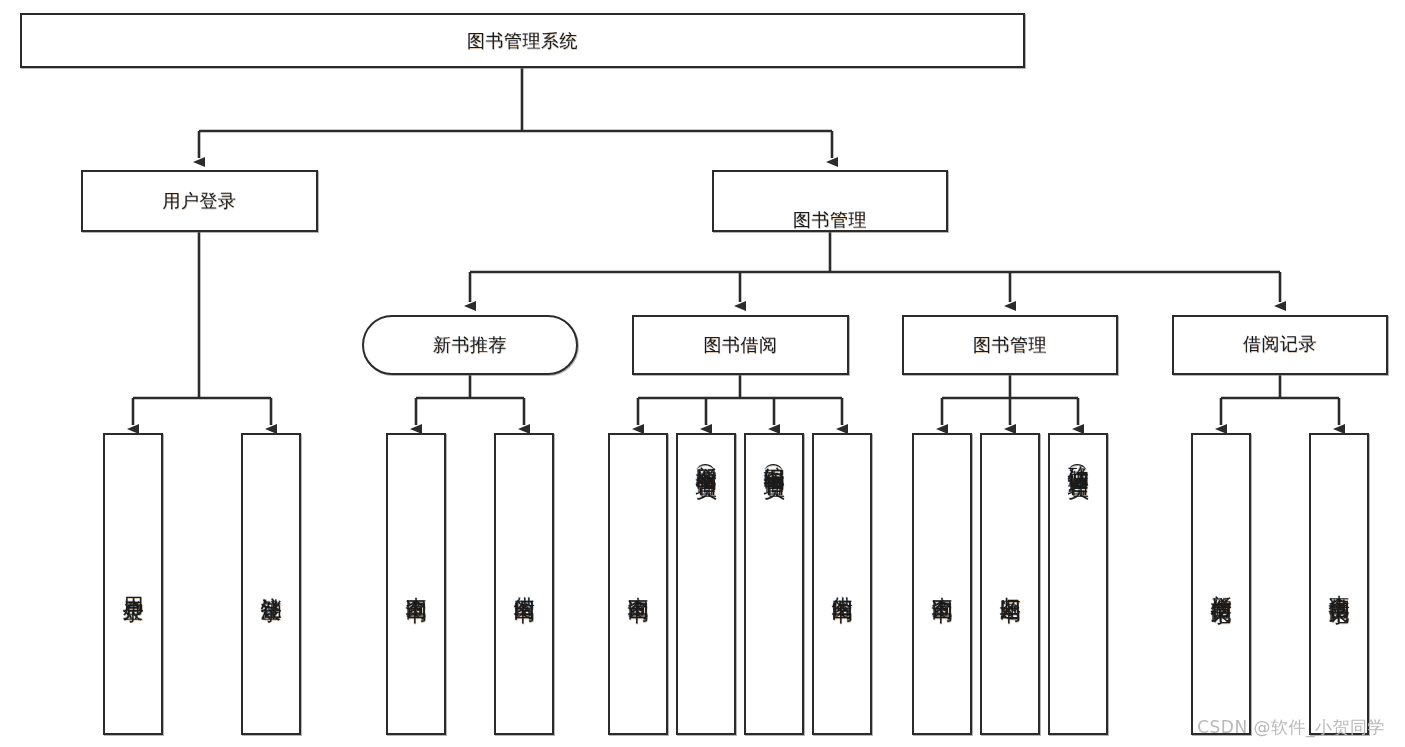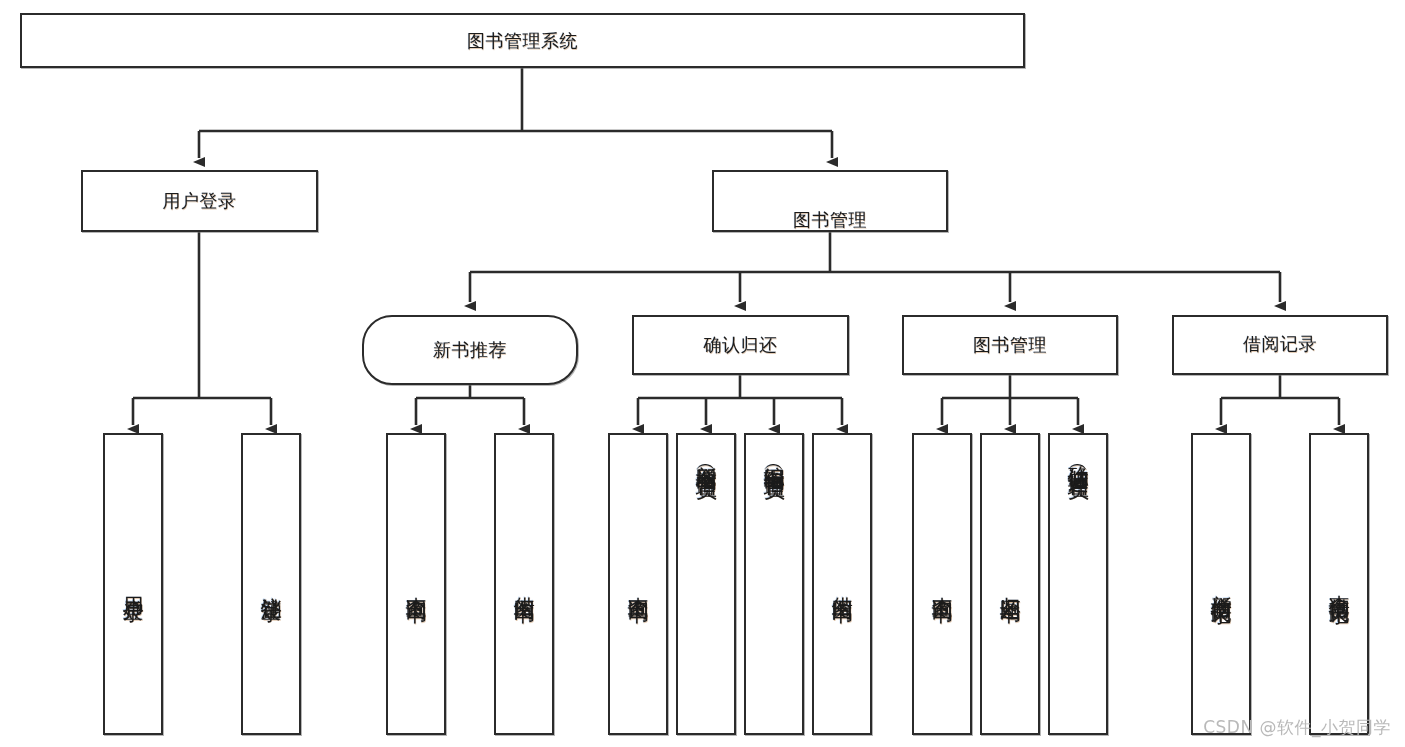--- a/index.html
+++ b/index.html
@@ -58,21 +58,21 @@
   .node.vert .label {
     writing-mode: vertical-rl;
     text-orientation: upright;
     white-space: nowrap;
     font-size: 21px;
     line-height: 1.45;
     letter-spacing: 2px;
   }
   .watermark {
     position: absolute;
-    right: 14px;
+    right: 20px;
     bottom: 8px;
     font-size: 17px;
     color: #b9b9b9;
     letter-spacing: 0.5px;
     z-index: 5;
     white-space: nowrap;
     font-family: "DejaVu Sans", "Liberation Sans", sans-serif;
     margin-top: 15px;
   }
 </style>
@@ -135,25 +135,25 @@
     <span class="label">图书管理系统</span>
   </div>
 
   <div class="node" style="left:81px; top:170px; width:237px; height:62px;">
     <span class="label">用户登录</span>
   </div>
   <div class="node" style="left:712px; top:170px; width:236px; height:62px;align-items:flex-end;">
     <span class="label">图书管理</span>
   </div>
 
-  <div class="node" style="left:362px; top:315px; width:216px; height:70px;border-radius:30px;">
+  <div class="node" style="left:362px; top:315px; width:216px; height:60px;border-radius:30px;">
     <span class="label">新书推荐</span>
   </div>
   <div class="node" style="left:632px; top:315px; width:217px; height:60px;">
-    <span class="label">确认归还</span>
+    <span class="label">图书借阅</span>
   </div>
   <div class="node" style="left:902px; top:315px; width:216px; height:60px;">
     <span class="label">图书管理</span>
   </div>
   <div class="node" style="left:1172px; top:315px; width:216px; height:60px;font-family:Liberation Serif, serif;">
     <span class="label">借阅记录</span>
   </div>
 
   <div class="node vert mid" style="left:103px; top:433px; width:60px; height:302px;">
     <span class="label">用户登录</span>

